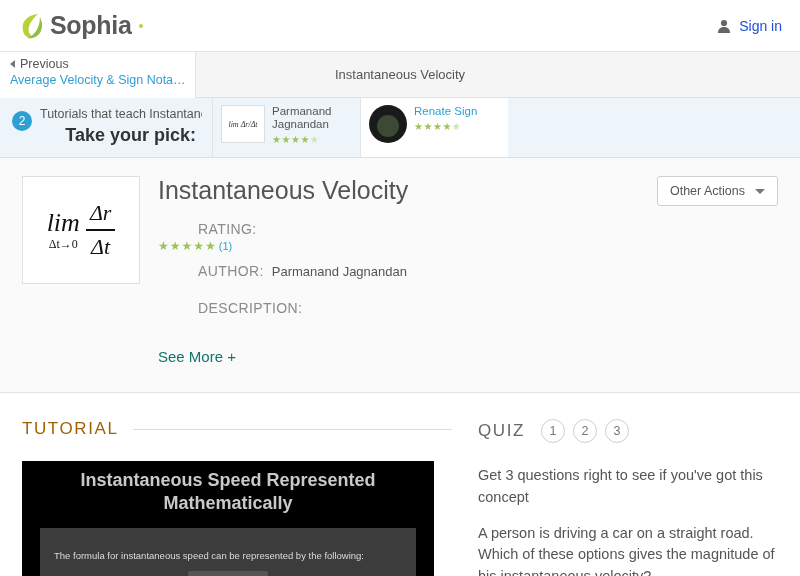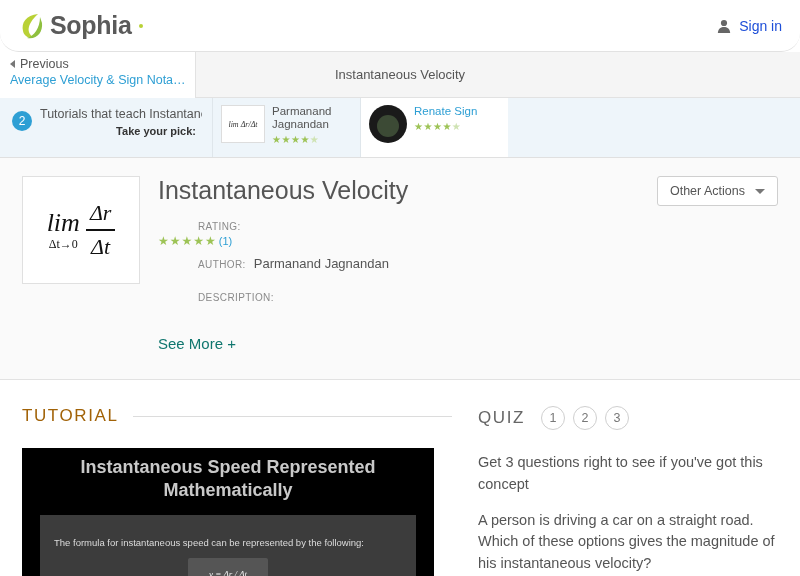--- a/index.html
+++ b/index.html
@@ -14,21 +14,20 @@
 
   
   .topbar {
     height: 52px;
     background: #ffffff;
     border-bottom: 1px solid #e2e2e2;
     display: flex;
     align-items: center;
     justify-content: space-between;
     padding: 0 18px;
-    border-radius: 19px;
   }
   .brand { display: flex; align-items: center; gap: 6px; }
   .brand-mark { width: 26px; height: 30px; position: relative; }
   .brand-text {
     font-size: 25px;
     font-weight: bold;
     color: #5a5a5a;
     letter-spacing: -0.3px;
   }
   .brand-dot {
@@ -113,21 +112,21 @@
   }
   .strip-line1 {
     margin-left: 28px;
     font-size: 12.5px;
     color: #555;
     white-space: nowrap;
     overflow: hidden;
   }
   .strip-line2 {
     text-align: right;
-    font-size: 11px;
+    font-size: 18px;
     font-weight: bold;
     color: #333;
     margin-top: 4px;
     padding-right: 6px;
   }
   .tut-card {
     flex: none;
     width: 148px;
     border-left: 1px solid #dfe6eb;
     padding: 7px 8px;
@@ -223,21 +222,21 @@
     gap: 10px;
     cursor: pointer;
   }
   .chev-down {
     width: 0; height: 0;
     border-left: 5px solid transparent;
     border-right: 5px solid transparent;
     border-top: 5px solid #777;
   }
   .meta-label {
-    font-size: 10px;
+    font-size: 14px;
     color: #8a8a8a;
     letter-spacing: 0.4px;
     margin-top: 2px;
     padding-left: 40px;
   }
   .rating-row { display: flex; align-items: center; gap: 2px; margin: 2px 0 8px 0; }
   .rating-stars { color: #9dc356; font-size: 12px; letter-spacing: 1px; }
   .rating-count { font-size: 11px; color: #2e9fd4; }
   .author-row { display: flex; gap: 8px; align-items: baseline; margin-bottom: 21px; }
   .author-name { font-size: 13px; color: #555; }

